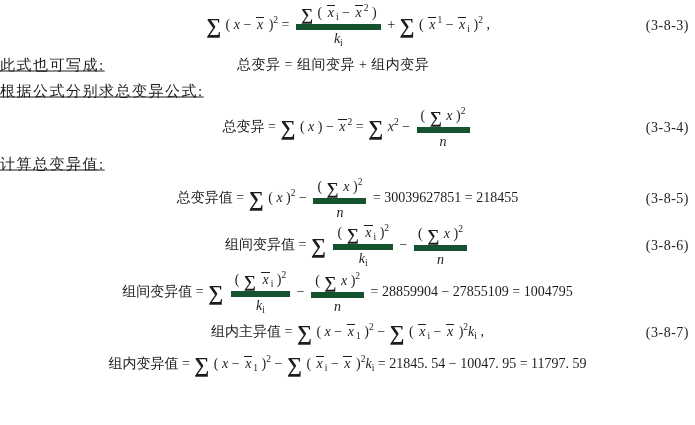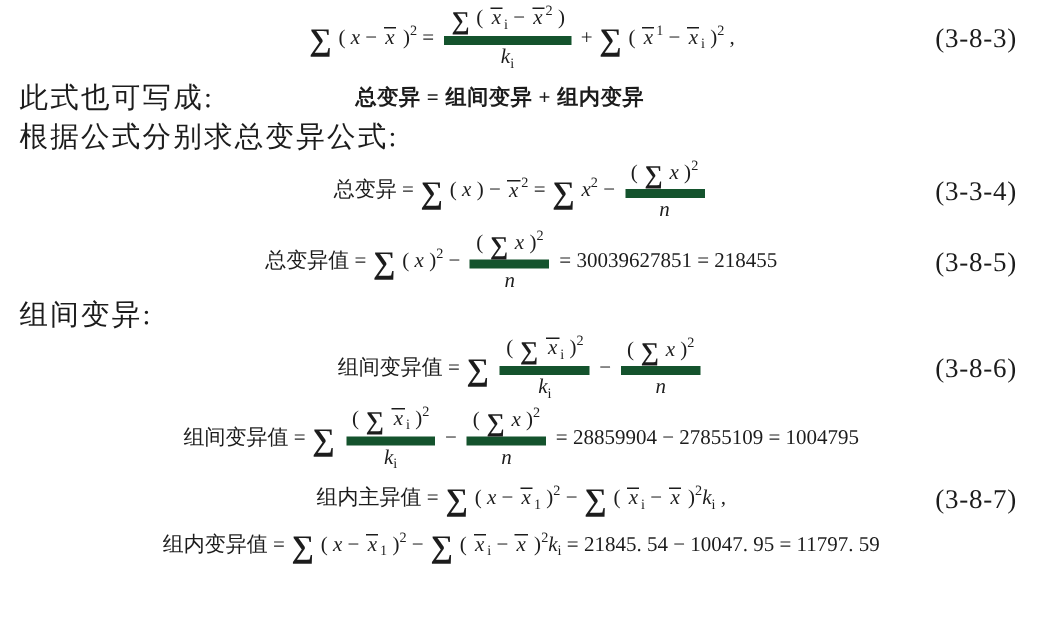--- a/index.html
+++ b/index.html
@@ -5,26 +5,26 @@
   html,body{margin:0;padding:0;}
   body{
     width:695px;height:425px;background:#ffffff;color:#1c1c1c;
     font-family:"Liberation Serif","DejaVu Serif",serif;
     overflow:hidden;
   }
   .page{width:695px;height:425px;display:flex;flex-direction:column;box-sizing:border-box;}
   .row{position:relative;display:flex;align-items:center;box-sizing:border-box;width:100%;}
   .row.eq{justify-content:center;}
   .label{
-    position:absolute;left:13px;top:50%;transform:translateY(-50%);
-    font-size:19px;letter-spacing:1.5px;white-space:nowrap;
+    position:absolute;left:0;top:50%;transform:translateY(-50%);
+    font-size:15px;letter-spacing:1.5px;white-space:nowrap;text-decoration:underline;
   }
   .center-text{
     position:absolute;left:237px;top:50%;transform:translateY(-50%);
-    font-size:14px;letter-spacing:0.5px;white-space:nowrap;font-weight:bold;
+    font-size:14px;letter-spacing:0.5px;white-space:nowrap;
   }
   .formula{font-size:14px;white-space:nowrap;line-height:1.15;}
   .formula .tx{}
   .formula .it{font-style:italic;}
   .formula .sum{
     font-size:21px;font-weight:bold;line-height:1;vertical-align:-4px;
     padding:0 1px;font-style:normal;
   }
   .formula .frac .sum{font-size:17px;vertical-align:-3px;}
   .formula .sup{font-size:9.5px;vertical-align:6px;letter-spacing:0;}
@@ -32,22 +32,22 @@
   .formula .bar{
     display:inline-block;border-top:1px solid #1c1c1c;line-height:1.05;
     margin:0 1px;padding:0 1px;
   }
   .formula .frac{
     display:inline-block;text-align:center;vertical-align:middle;margin:0 3px;
   }
   .formula .frac .num{display:block;padding:0 4px 1px;}
   .formula .frac .den{display:block;border-top:6px solid #14532d;padding:1px 4px 0;}
   .eqno{
-    position:absolute;right:17px;top:50%;transform:translateY(-50%);
-    font-size:18px;letter-spacing:0.5px;white-space:nowrap;
+    position:absolute;right:6px;top:50%;transform:translateY(-50%);
+    font-size:14px;letter-spacing:0.5px;white-space:nowrap;
   }
 </style>
 </head>
 <body>
 
 <div class="page">
 
   <div class="row eq" style="height:52px">
     <span class="formula"><span class="sum">∑</span><span class="tx"> ( </span><span class="it">x</span><span class="tx"> − </span><span class="bar"><span class="it">x</span></span><span class="tx"> )</span><span class="sup">2</span><span class="tx"> = </span><span class="frac"><span class="num"><span class="sum">∑</span><span class="tx"> ( </span><span class="bar"><span class="it">x</span></span><span class="sub">i</span><span class="tx"> − </span><span class="bar"><span class="it">x</span></span><span class="sup">2</span><span class="tx"> )</span></span><span class="den"><span class="it">k</span><span class="sub">i</span></span></span><span class="tx"> + </span><span class="sum">∑</span><span class="tx"> ( </span><span class="bar"><span class="it">x</span></span><span class="sup">1</span><span class="tx"> − </span><span class="bar"><span class="it">x</span></span><span class="sub">i</span><span class="tx"> )</span><span class="sup">2</span><span class="tx"> ,</span></span>
     <span class="eqno">(3-8-3)</span>
@@ -60,29 +60,29 @@
 
   <div class="row" style="height:26px">
     <span class="label">根据公式分别求总变异公式:</span>
   </div>
 
   <div class="row eq" style="height:48px">
     <span class="formula"><span class="tx">总变异 = </span><span class="sum">∑</span><span class="tx"> ( </span><span class="it">x</span><span class="tx"> ) − </span><span class="bar"><span class="it">x</span></span><span class="sup">2</span><span class="tx"> = </span><span class="sum">∑</span><span class="tx"> </span><span class="it">x</span><span class="sup">2</span><span class="tx"> − </span><span class="frac"><span class="num"><span class="tx">( </span><span class="sum">∑</span><span class="tx"> </span><span class="it">x</span><span class="tx"> )</span><span class="sup">2</span></span><span class="den"><span class="it">n</span></span></span></span>
     <span class="eqno">(3-3-4)</span>
   </div>
 
+  <div class="row" style="height:24px">
+    <span class="label">计算总变异值:</span>
+  </div>
 
   <div class="row eq" style="height:46px">
     <span class="formula"><span class="tx">总变异值 = </span><span class="sum">∑</span><span class="tx"> ( </span><span class="it">x</span><span class="tx"> )</span><span class="sup">2</span><span class="tx"> − </span><span class="frac"><span class="num"><span class="tx">( </span><span class="sum">∑</span><span class="tx"> </span><span class="it">x</span><span class="tx"> )</span><span class="sup">2</span></span><span class="den"><span class="it">n</span></span></span><span class="tx"> = 30039627851 = 218455</span></span>
     <span class="eqno">(3-8-5)</span>
   </div>
 
-  <div class="row" style="height:24px">
-    <span class="label">组间变异:</span>
-  </div>
 
   <div class="row eq" style="height:48px">
     <span class="formula"><span class="tx">组间变异值 = </span><span class="sum">∑</span><span class="tx"> </span><span class="frac"><span class="num"><span class="tx">( </span><span class="sum">∑</span><span class="tx"> </span><span class="bar"><span class="it">x</span></span><span class="sub">i</span><span class="tx"> )</span><span class="sup">2</span></span><span class="den"><span class="it">k</span><span class="sub">i</span></span></span><span class="tx"> − </span><span class="frac"><span class="num"><span class="tx">( </span><span class="sum">∑</span><span class="tx"> </span><span class="it">x</span><span class="tx"> )</span><span class="sup">2</span></span><span class="den"><span class="it">n</span></span></span></span>
     <span class="eqno">(3-8-6)</span>
   </div>
 
   <div class="row eq" style="height:46px">
     <span class="formula"><span class="tx">组间变异值 = </span><span class="sum">∑</span><span class="tx"> </span><span class="frac"><span class="num"><span class="tx">( </span><span class="sum">∑</span><span class="tx"> </span><span class="bar"><span class="it">x</span></span><span class="sub">i</span><span class="tx"> )</span><span class="sup">2</span></span><span class="den"><span class="it">k</span><span class="sub">i</span></span></span><span class="tx"> − </span><span class="frac"><span class="num"><span class="tx">( </span><span class="sum">∑</span><span class="tx"> </span><span class="it">x</span><span class="tx"> )</span><span class="sup">2</span></span><span class="den"><span class="it">n</span></span></span><span class="tx"> = 28859904 − 27855109 = 1004795</span></span>
   </div>
 

